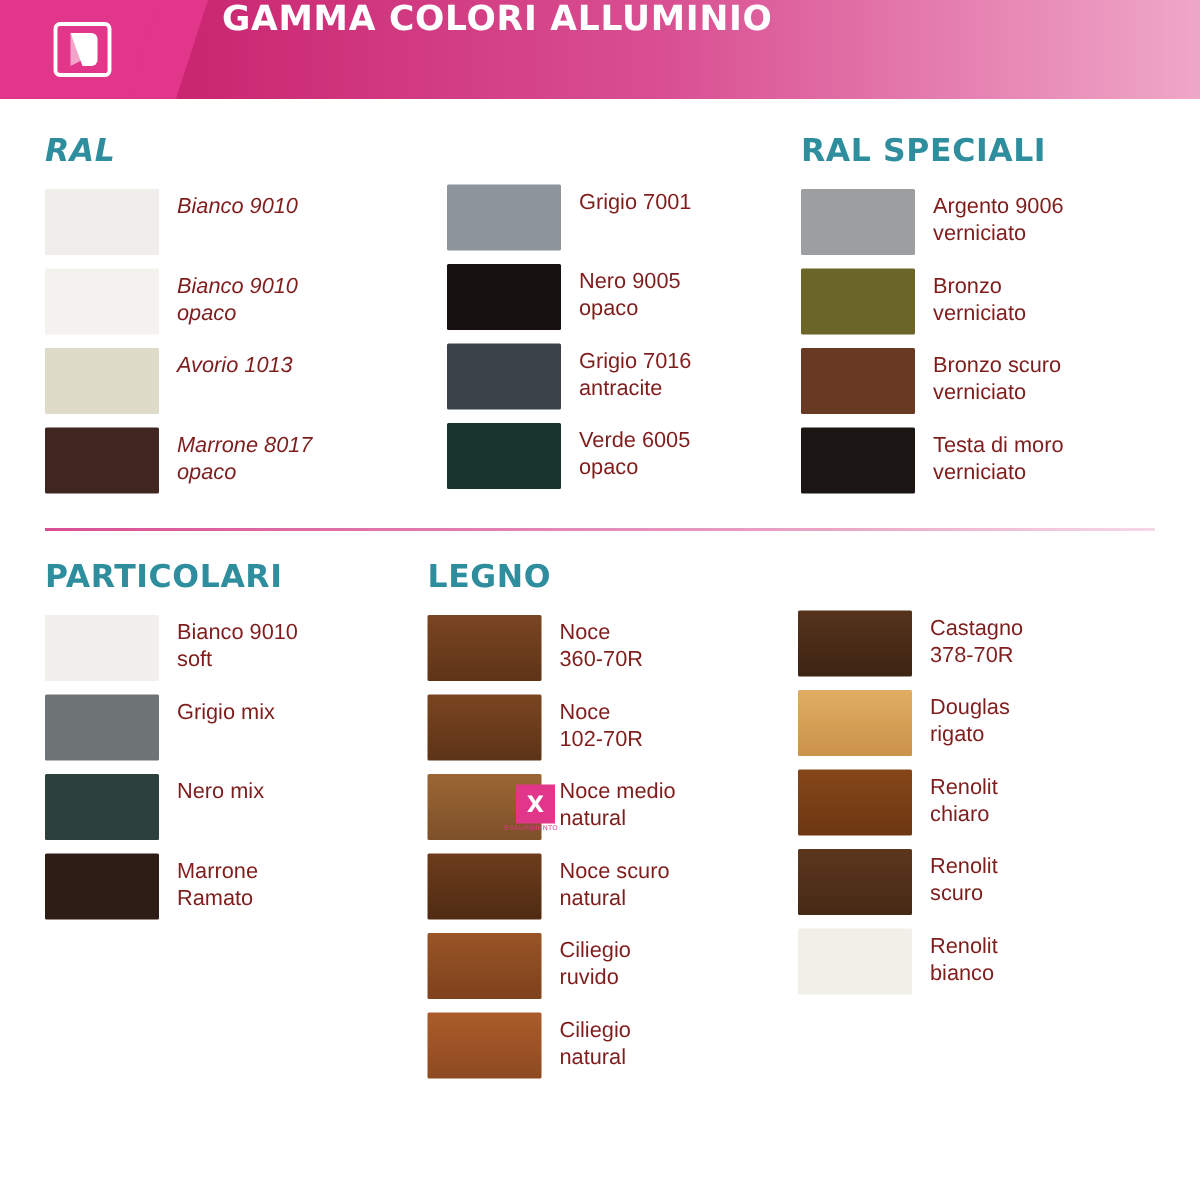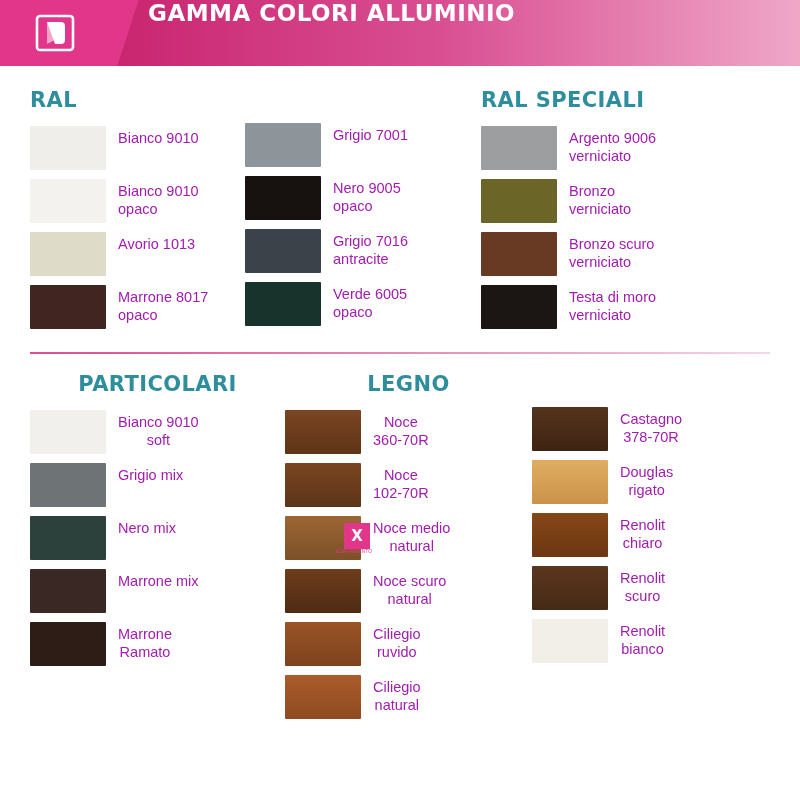--- a/index.html
+++ b/index.html
@@ -77,54 +77,53 @@
   }
 
   
   .block-top {
     display: flex;
     gap: 0;
   }
   .col {
     box-sizing: border-box;
   }
-  .col-a { width: 215px; }
+  .col-a { width: 268px; font-style: italic; }
   .col-b { width: 236px; }
   .col-c { width: 230px; }
 
   .swatch-row {
     display: flex;
     align-items: flex-start;
     margin-bottom: 9px;
     height: 44px;
   }
   .swatch {
     width: 76px;
     height: 44px;
     flex: 0 0 76px;
     border-radius: 1px;
   }
   .swatch-label {
     margin-left: 12px;
     font-size: 14.5px;
     line-height: 18px;
-    color: #a21caf;
+    color: #7f1d1d;
     padding-top: 3px;
     white-space: pre-line;
   }
 
   .divider {
     height: 2px;
     background: linear-gradient(to right, #d94f92 0%, #e9a4c6 70%, #f6d8e7 100%);
     margin: 14px 0 18px 0;
   }
 
   .block-bottom {
     display: flex;
-    text-align: center;
   }
   .bcol-a { width: 255px; }
   .bcol-b { width: 247px; }
   .bcol-c { width: 230px; }
 
   .swatch-wrap {
     position: relative;
     flex: 0 0 76px;
     width: 76px;
     height: 44px;
@@ -263,24 +262,20 @@
       </div>
       <div class="swatch-row">
         <div class="swatch" style="background:#6e7376"></div>
         <div class="swatch-label">Grigio mix</div>
       </div>
       <div class="swatch-row">
         <div class="swatch" style="background:#2c403c"></div>
         <div class="swatch-label">Nero mix</div>
       </div>
       <div class="swatch-row">
-        <div class="swatch" style="background:#3a2825"></div>
-        <div class="swatch-label">Marrone mix</div>
-      </div>
-      <div class="swatch-row">
         <div class="swatch" style="background:#2e1c16"></div>
         <div class="swatch-label">Marrone
 Ramato</div>
       </div>
     </div>
 
     <div class="col bcol-b">
       <div class="section-title">LEGNO</div>
 
       <div class="swatch-row">

